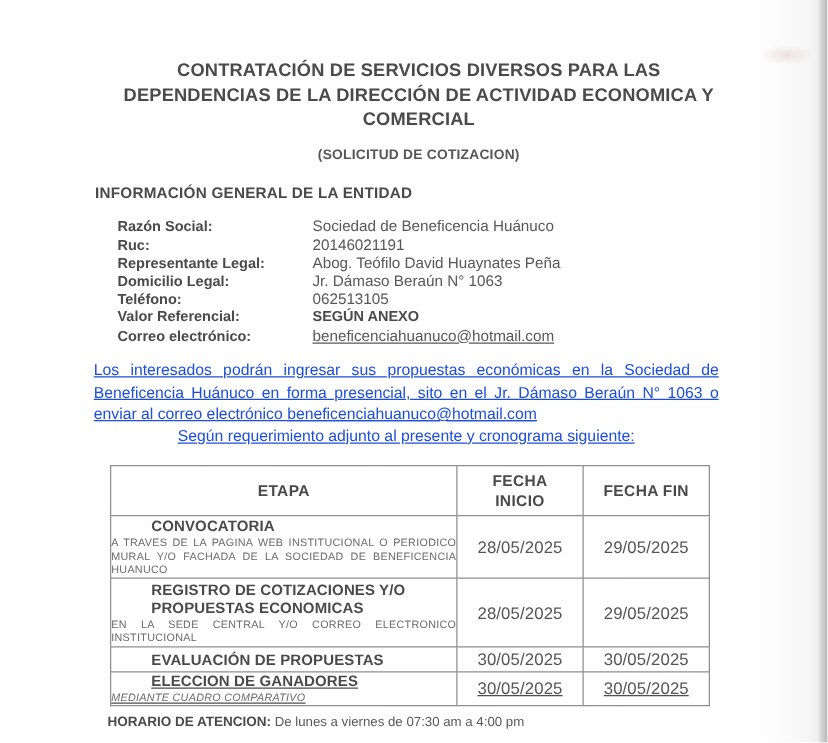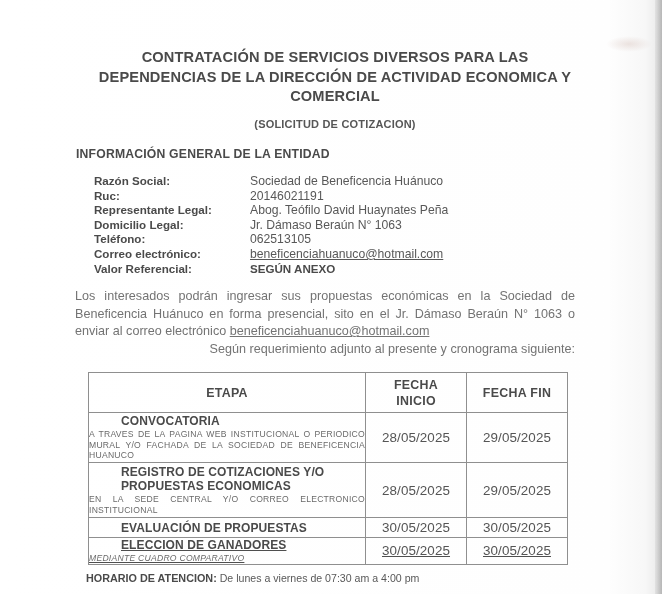--- a/index.html
+++ b/index.html
@@ -129,26 +129,27 @@
   }
 
   
   .para {
     position: absolute;
     left: 71px;
     top: 288px;
     width: 500px;
     font-size: 12.6px;
     line-height: 17.6px;
-    color: #737373;
+    color: #1d4ed8;
     text-align: justify;
+    text-decoration: underline;
   }
   .para .last-line {
     display: block;
-    text-align: right;
+    text-align: center;
   }
   .para u {
     text-decoration: underline;
   }
 
   
   .sched {
     position: absolute;
     left: 84px;
     top: 372px;
@@ -258,26 +259,26 @@
       </div>
       <div class="entity-row">
         <div class="entity-label">Domicilio Legal:</div>
         <div class="entity-value">Jr. Dámaso Beraún N° 1063</div>
       </div>
       <div class="entity-row">
         <div class="entity-label">Teléfono:</div>
         <div class="entity-value">062513105</div>
       </div>
       <div class="entity-row">
+        <div class="entity-label">Valor Referencial:</div>
+        <div class="entity-value strong">SEGÚN ANEXO</div>
+      </div>
+      <div class="entity-row">
         <div class="entity-label">Correo electrónico:</div>
         <div class="entity-value link">beneficenciahuanuco@hotmail.com</div>
-      </div>
-      <div class="entity-row">
-        <div class="entity-label">Valor Referencial:</div>
-        <div class="entity-value strong">SEGÚN ANEXO</div>
       </div>
     </div>
 
   <div class="para">
     <span>Los interesados podrán ingresar sus propuestas económicas en la Sociedad de Beneficencia Huánuco en forma presencial, sito en el Jr. Dámaso Beraún N° 1063 o enviar al correo electrónico </span><u>beneficenciahuanuco@hotmail.com</u>
     <span class="last-line">Según requerimiento adjunto al presente y cronograma siguiente:</span>
   </div>
 
   <table class="sched">
     <colgroup>

